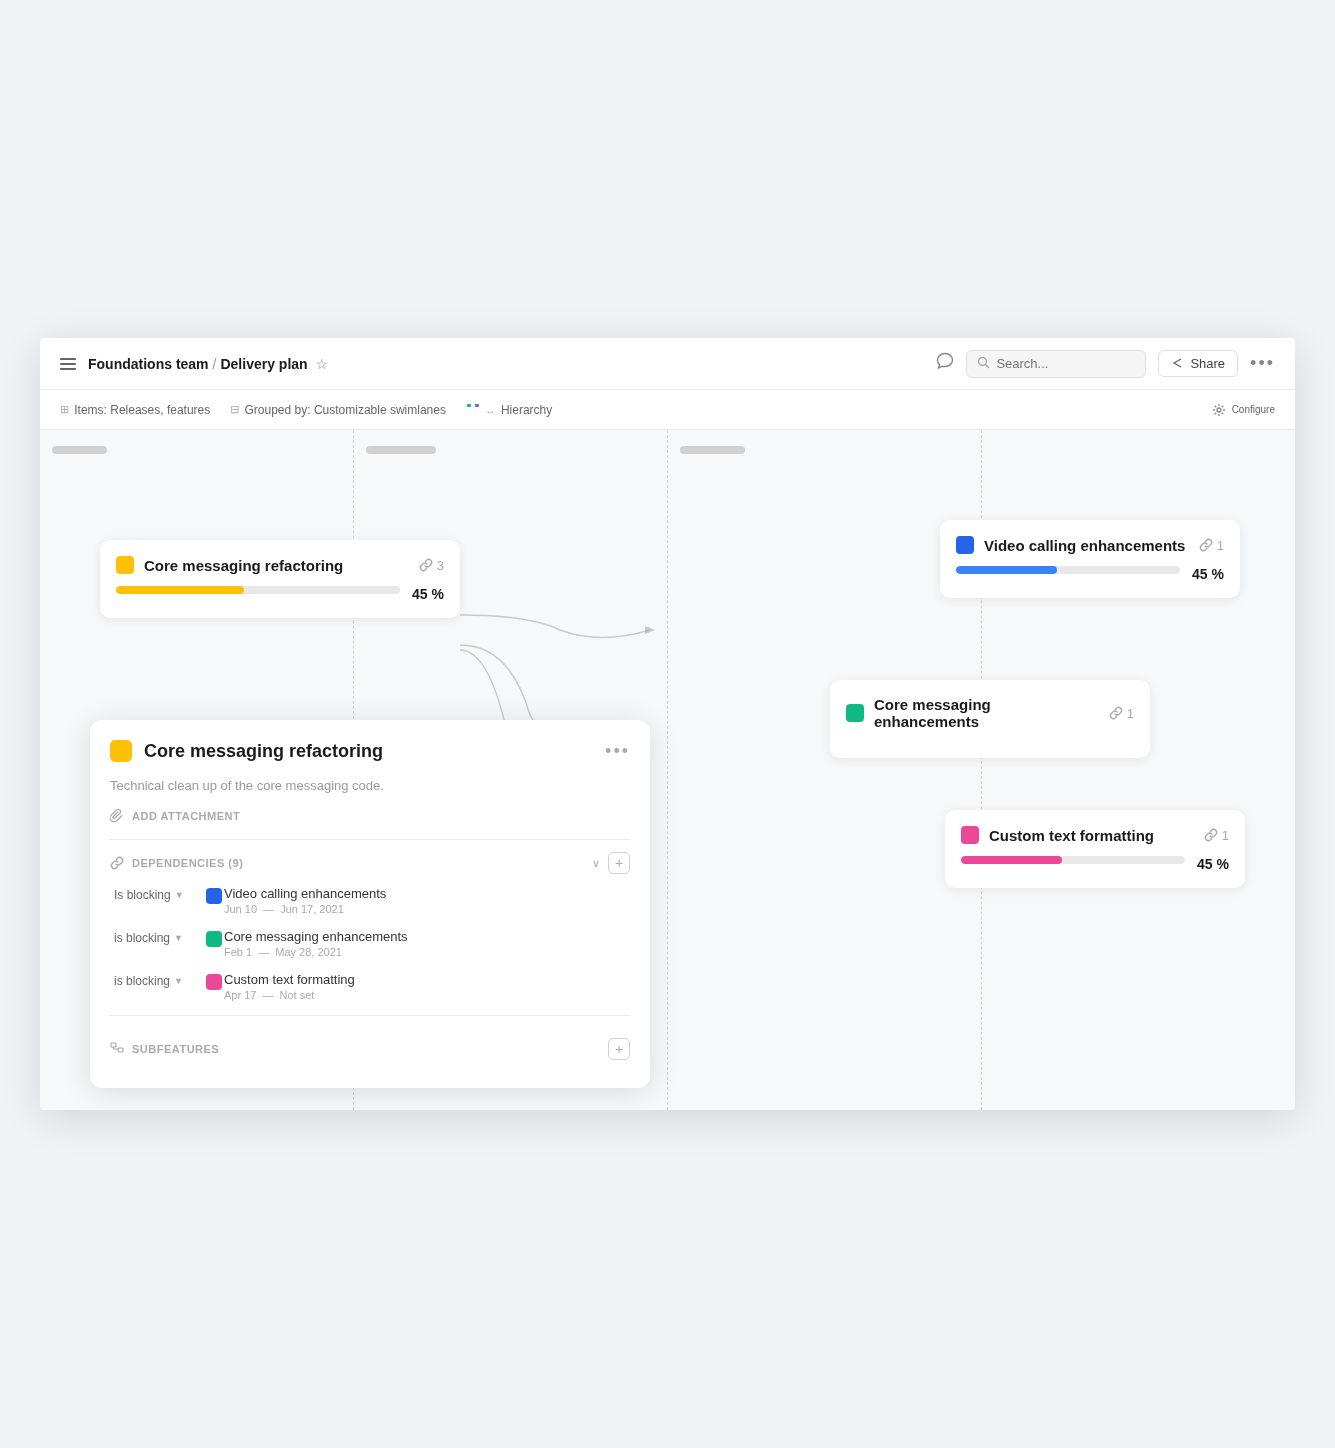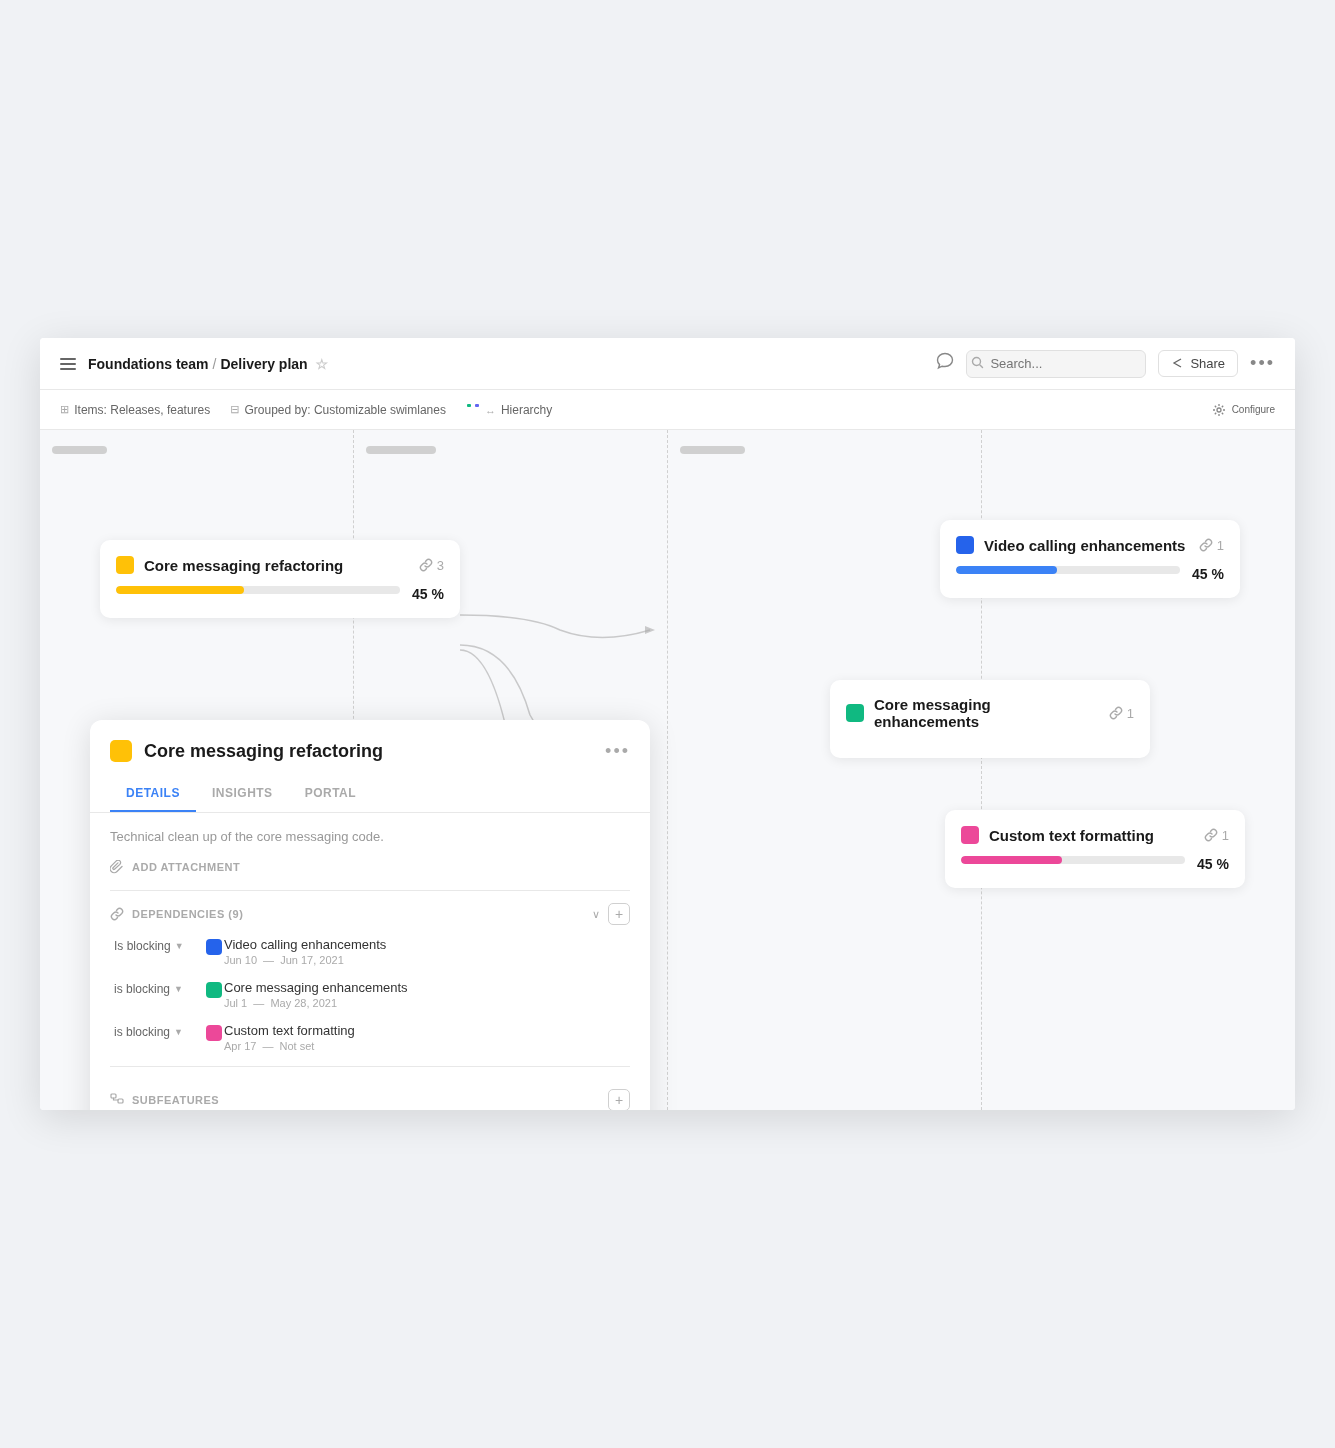--- a/index.html
+++ b/index.html
@@ -67,21 +67,21 @@
       gap: 12px;
     }
     .comment-icon { color: #888; font-size: 18px; cursor: pointer; }
     .search-box {
       display: flex;
       align-items: center;
       gap: 6px;
       background: #f5f5f5;
       border: 1px solid #e0e0e0;
       border-radius: 6px;
-      padding: 5px 4px;
+      padding: 5px 10px;
       width: 180px;
     }
     .search-icon { color: #aaa; font-size: 13px; }
     .search-input {
       border: none;
       background: transparent;
       font-size: 13px;
       color: #999;
       outline: none;
       width: 100%;
@@ -584,25 +584,20 @@
       </div>
     </div>
 
     <div class="detail-panel">
       <div class="panel-header">
         <div class="panel-dot"></div>
         <span class="panel-title">Core messaging refactoring</span>
         <span class="panel-more">•••</span>
       </div>
 
-      <div class="panel-tabs">
-        <div class="panel-tab active">DETAILS</div>
-        <div class="panel-tab">INSIGHTS</div>
-        <div class="panel-tab">PORTAL</div>
-      </div>
 
       <div class="panel-body">
         <p class="panel-description">Technical clean up of the core messaging code.</p>
 
         <div class="attachment-row">
           <svg width="14" height="14" viewBox="0 0 14 14" fill="none">
             <path d="M12 6.5L7 11.5a4 4 0 01-5.66-5.66l5-5a2.5 2.5 0 013.54 3.54L4.5 9.16a1 1 0 01-1.41-1.41L8 2.84" stroke="#aaa" stroke-width="1.3" stroke-linecap="round" fill="none"></path>
           </svg>
           <span>ADD ATTACHMENT</span>
         </div>
@@ -635,21 +630,21 @@
 
         <div class="dep-item">
           <div class="dep-rel">
             <span>is blocking</span>
             <span class="dep-rel-arrow">▼</span>
           </div>
           <div class="dep-dot" style="background:#10b981;"></div>
           <div class="dep-info">
             <div class="dep-name">Core messaging enhancements</div>
             <div class="dep-date">
-              <span>Jul 1</span><span class="arrow"> — </span><span>May 28, 2021</span>
+              <span>Feb 1</span><span class="arrow"> — </span><span>May 28, 2021</span>
             </div>
           </div>
         </div>
 
         <div class="dep-item">
           <div class="dep-rel">
             <span>is blocking</span>
             <span class="dep-rel-arrow">▼</span>
           </div>
           <div class="dep-dot" style="background:#ec4899;"></div>

